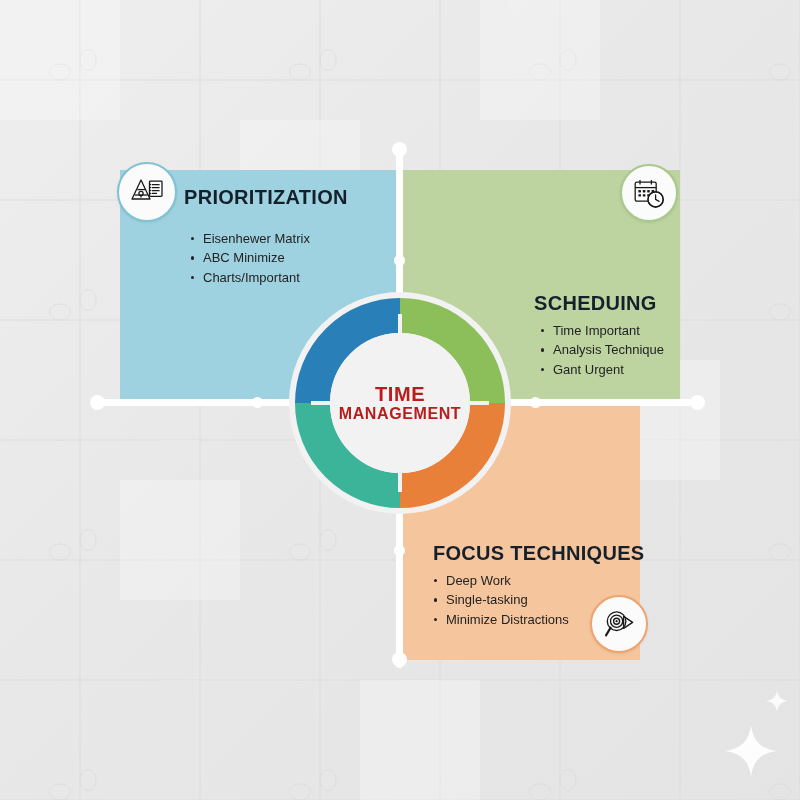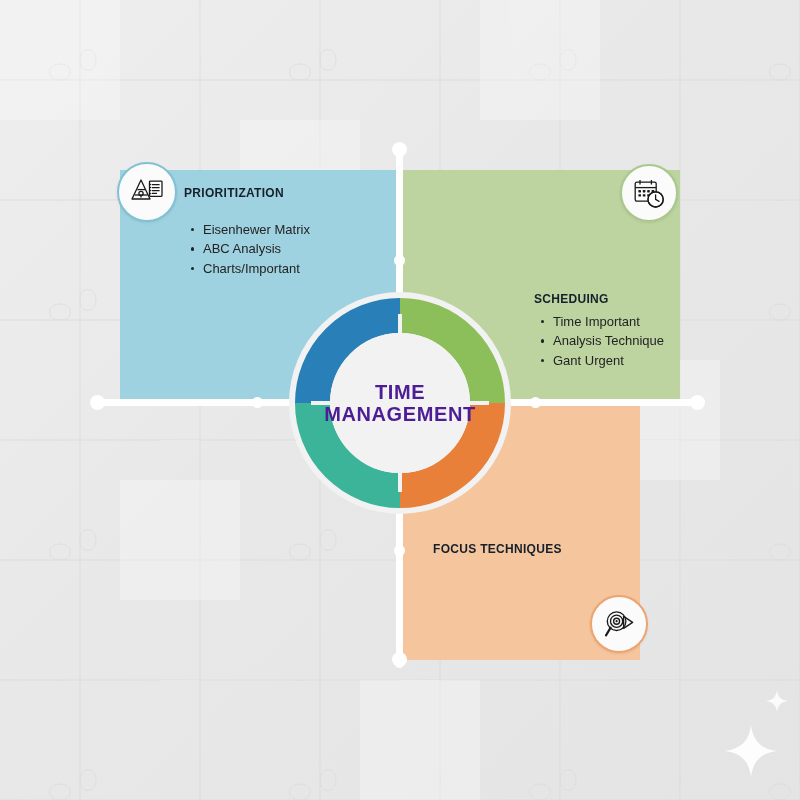--- a/index.html
+++ b/index.html
@@ -41,30 +41,30 @@
 
   
   #donut-wrap{position:absolute;left:283px;top:286px;width:234px;height:234px;}
   #donut-wrap svg{display:block;}
   #donut-center-label{
     position:absolute;left:0;top:0;width:234px;height:234px;
     display:flex;flex-direction:column;align-items:center;justify-content:center;
     text-align:center;pointer-events:none;
   }
   #donut-center-label .l1,#donut-center-label .l2{
-    color:#4c1d95;font-weight:bold;letter-spacing:.6px;
+    color:#b91c1c;font-weight:bold;letter-spacing:.6px;
     font-family:"Liberation Sans", sans-serif;line-height:1.12;
   }
   #donut-center-label .l1{font-size:20px;}
-  #donut-center-label .l2{font-size:20px;}
+  #donut-center-label .l2{font-size:16px;}
 
   
   .txt-block{position:absolute;color:#1d1d1d;}
   .sec-title{
-    font-weight:bold;font-size:12px;letter-spacing:.3px;
+    font-weight:bold;font-size:20px;letter-spacing:.3px;
     color:#15202b;margin:0 0 7px 0;font-family:"Liberation Sans", sans-serif;
   }
   .sec-list{margin:0;padding:0;list-style:none;}
   .sec-list li{
     font-size:13px;color:#232323;line-height:1.42;
     padding-left:13px;position:relative;margin-bottom:1px;
     font-family:"Liberation Sans", sans-serif;
   }
   .sec-list li::before{
     content:"";position:absolute;left:1px;top:7px;
@@ -175,36 +175,41 @@
     <div id="donut-center-label">
       <div class="l1">TIME</div>
       <div class="l2">MANAGEMENT</div>
     </div>
   </div>
 
   <div class="txt-block" id="txt-prioritization">
     <div class="sec-title">PRIORITIZATION</div>
     <ul class="sec-list">
       <li>Eisenhewer Matrix</li>
-      <li>ABC Analysis</li>
+      <li>ABC Minimize</li>
       <li>Charts/Important</li>
     </ul>
   </div>
 
   <div class="txt-block" id="txt-scheduling">
     <div class="sec-title">SCHEDUING</div>
     <ul class="sec-list">
       <li>Time Important</li>
       <li>Analysis Technique</li>
       <li>Gant Urgent</li>
     </ul>
   </div>
 
   <div class="txt-block" id="txt-focus">
     <div class="sec-title">FOCUS TECHNIQUES</div>
+    <ul class="sec-list">
+      <li>Deep Work</li>
+      <li>Single-tasking</li>
+      <li>Minimize Distractions</li>
+    </ul>
   </div>
 
   <div class="badge" id="badge-prioritization">
     <svg width="34" height="30" viewBox="0 0 34 30" xmlns="http://www.w3.org/2000/svg" fill="none" stroke="#1a1a1a" stroke-width="1.3" stroke-linejoin="round">
       <path d="M11 3 L20 22 L2 22 Z"></path>
       <path d="M7.4 12.6 H15.2"></path>
       <path d="M4.6 18 H17.6"></path>
       <circle cx="11" cy="16.5" r="2.1"></circle>
       <path d="M11 18.6 L11 20.4"></path>
       <rect x="19.5" y="4.2" width="12.5" height="15.2" rx="0.8" fill="#ffffff"></rect>

